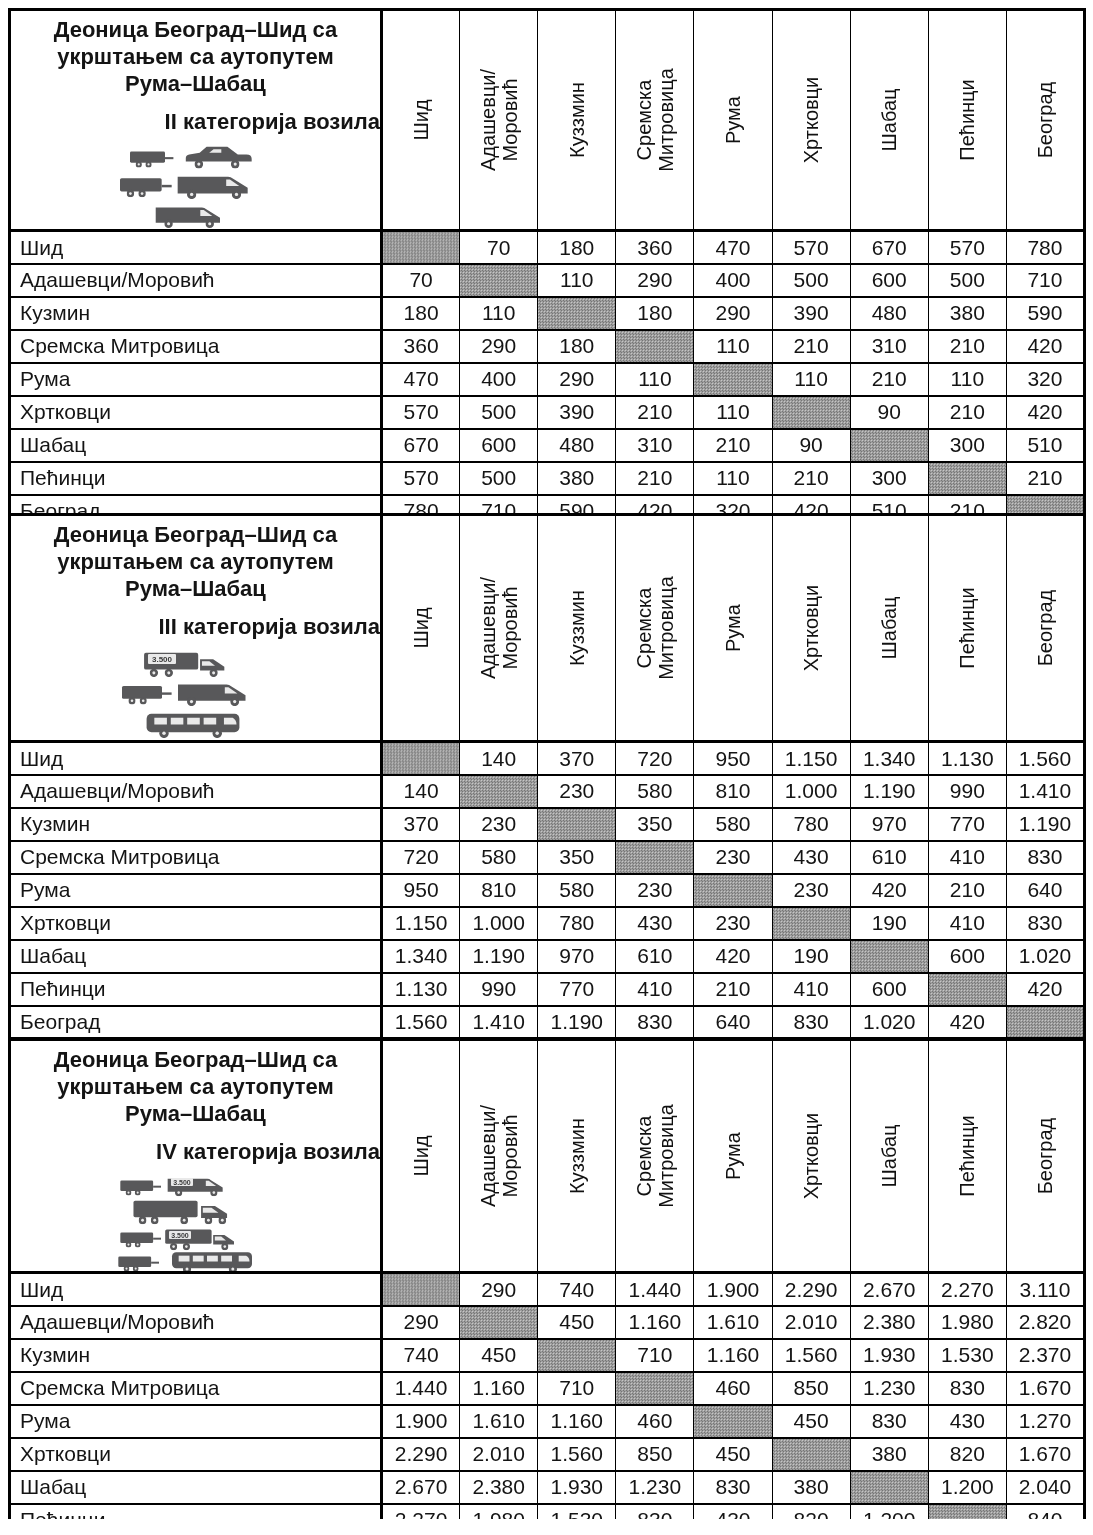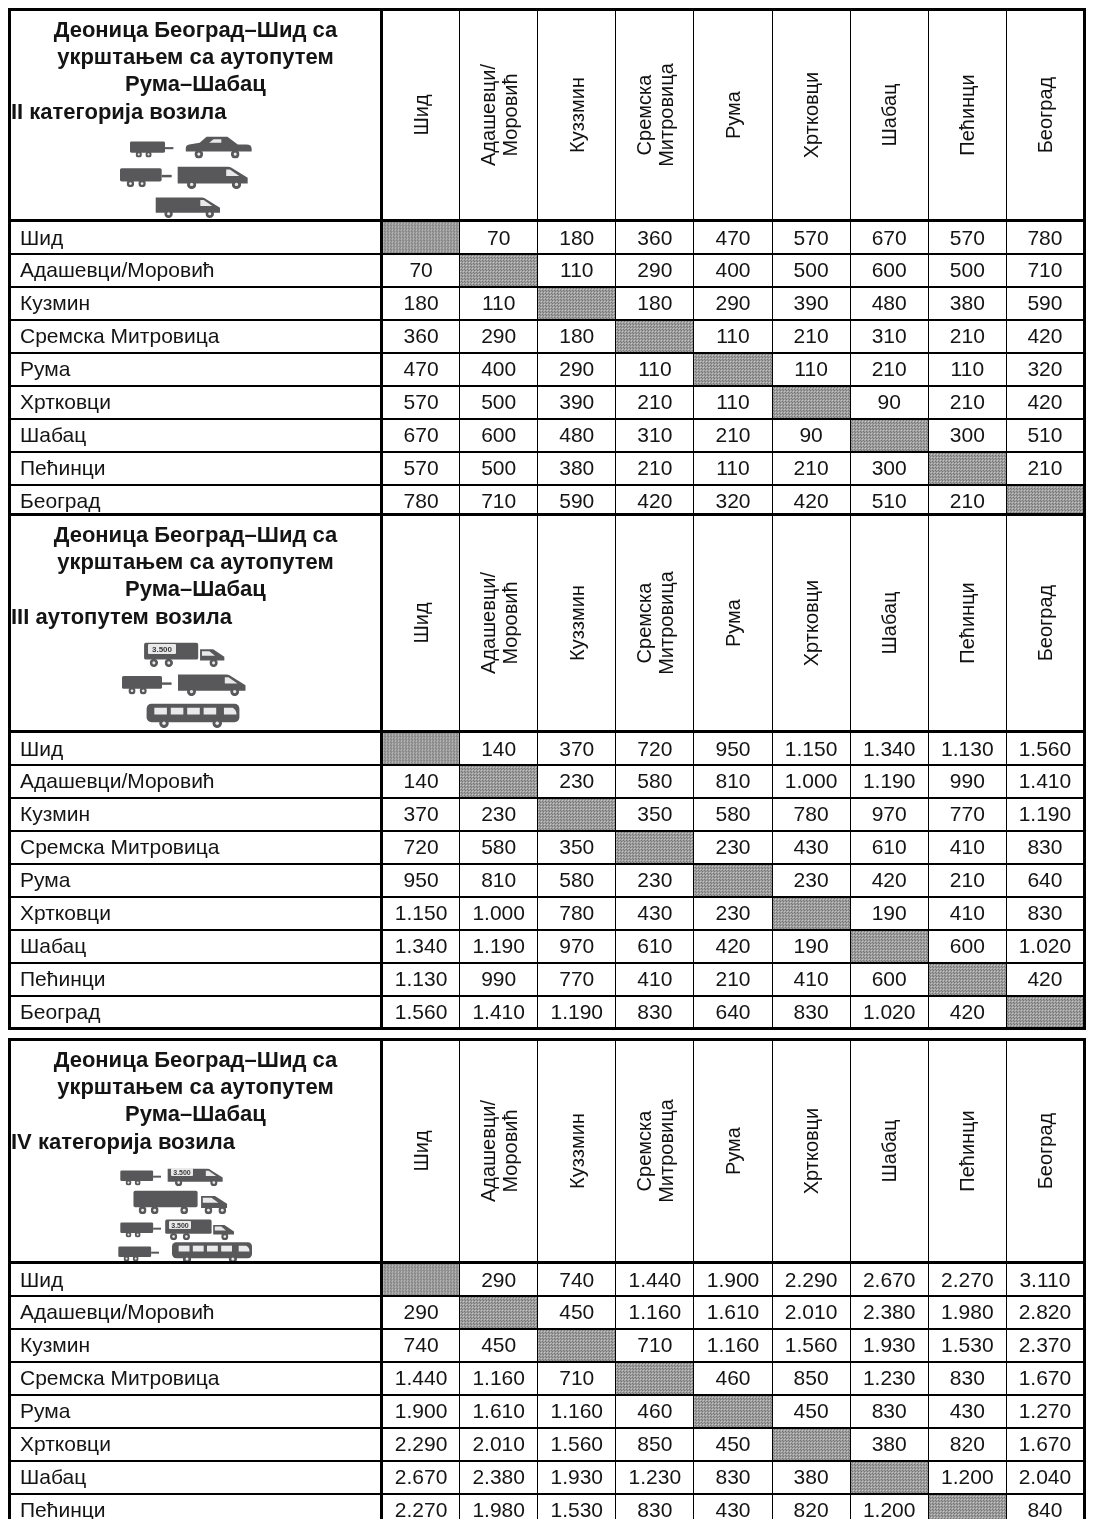--- a/index.html
+++ b/index.html
@@ -44,22 +44,22 @@
     font-weight: bold;
     font-size: 22px;
     line-height: 1.22;
     width: 336px;
     margin: 0 auto;
     text-align: center;
   }
   .cat {
     font-weight: bold;
     font-size: 22px;
-    text-align: left;
-    margin-top: 2px;
+    text-align: right;
+    margin-top: 12px;
   }
   .icons { display: flex; justify-content: center; margin-top: 10px; }
   .icons svg { color: #58585a; }
 
   th.col-head { position: relative; font-weight: normal; }
   th.col-head .rot {
     position: absolute;
     left: 50%; top: 50%;
     width: 180px;
     transform: translate(-50%,-50%) rotate(-90deg);
@@ -305,21 +305,21 @@
           <td class="diag"></td>
         </tr>
       </tbody>
   </table>
 
   <table class="tbl" id="t1">
     <thead>
       <tr>
         <th class="title-cell">
           <div class="title">Деоница Београд–Шид са укрштањем са аутопутем Рума–Шабац</div>
-          <div class="cat">III аутопутем возила</div>
+          <div class="cat">III категорија возила</div>
           <div class="icons">
             <svg width="200" height="90" viewBox="0 0 200 90">
               <use href="#sym-boxtruck" x="46" y="0" width="90" height="28"></use>
               <rect x="52" y="4" width="28" height="10" rx="1" fill="#e9e9e9"></rect>
               <text x="66" y="12" font-size="8" text-anchor="middle" fill="#3a3a3a">3.500</text>
               <use href="#sym-trailer" x="24" y="32" width="52" height="24"></use>
               <use href="#sym-van" x="78" y="30" width="80" height="27"></use>
               <use href="#sym-bus" x="46" y="60" width="102" height="29"></use>
             </svg>
           </div>

